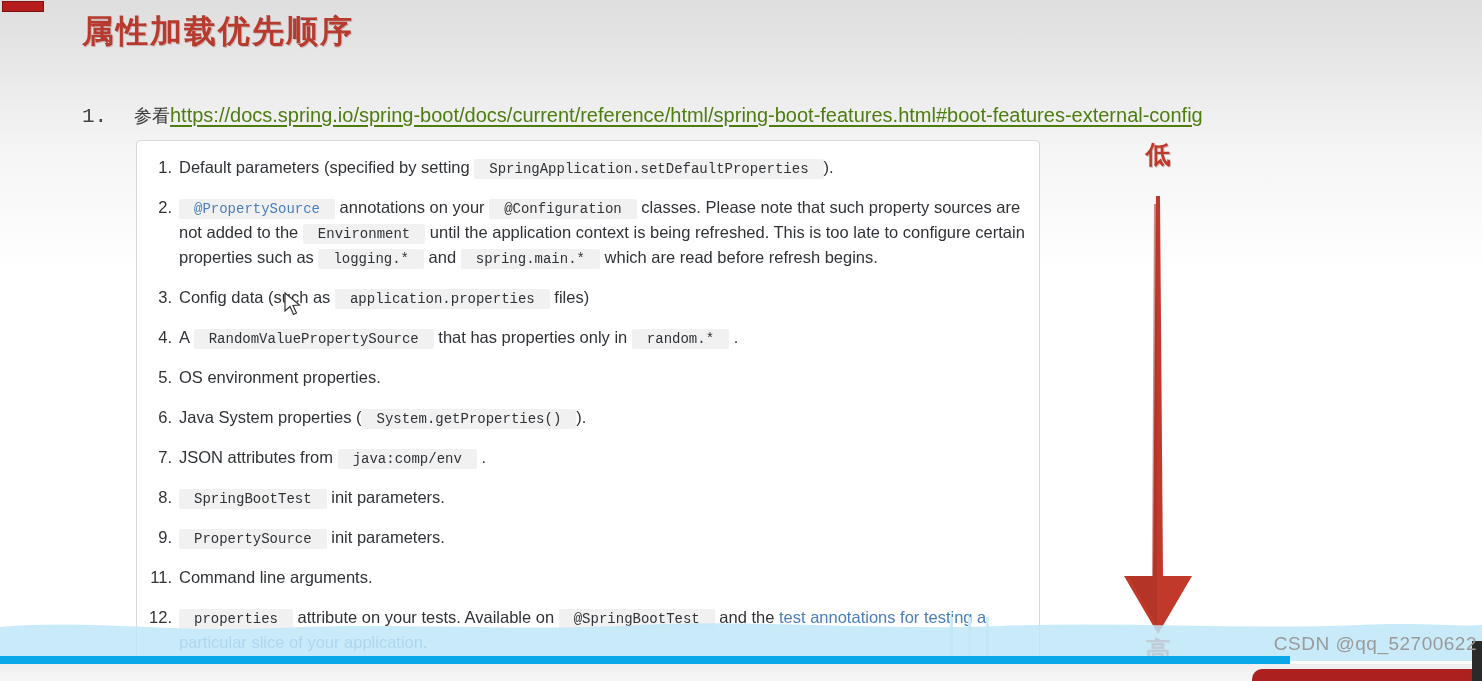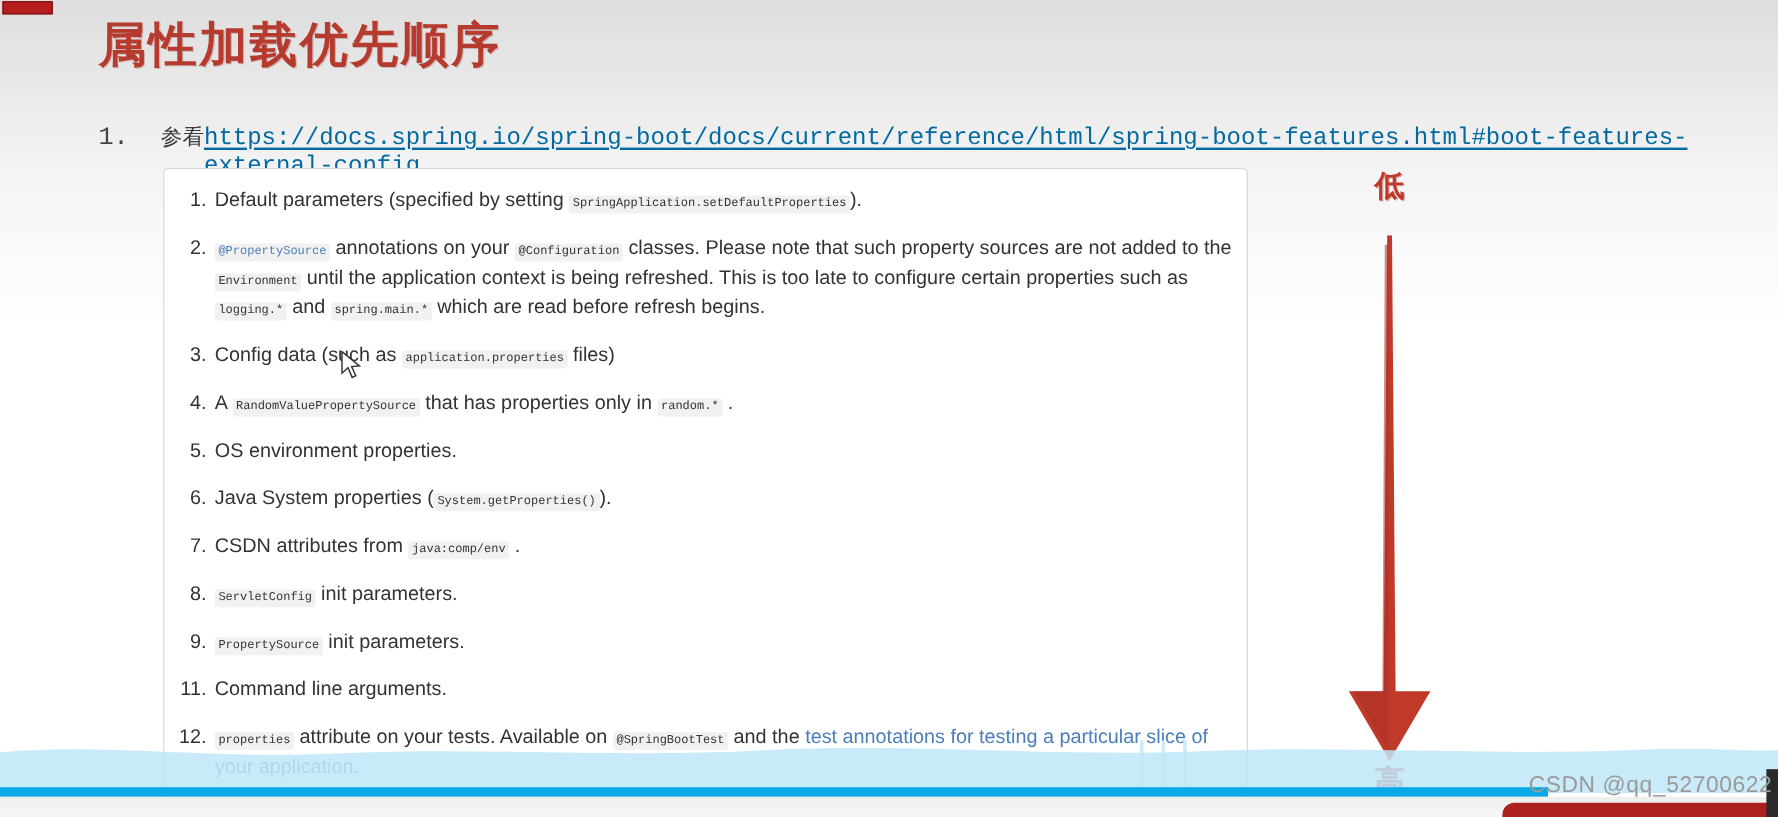--- a/index.html
+++ b/index.html
@@ -12,37 +12,37 @@
 
   
   .corner-marker{
     position:absolute; left:2px; top:1px; width:42px; height:11px;
     background:#b51d1d; border:1px solid #7e1111;
   }
 
   
   .slide-title{
     position:absolute; left:82px; top:10px;
-    font-size:40px; font-weight:bold; color:#b63a2e;
+    font-size:32px; font-weight:bold; color:#b63a2e;
     letter-spacing:2px;
     text-shadow:1px 1px 0 rgba(120,40,30,.25);
     white-space:nowrap;
   }
 
   
   .outer-item{
     position:absolute; left:82px; top:92px; width:1360px;
     display:flex; align-items:baseline; gap:0;
     font-size:22px; color:#3b3b3b;
   }
   .outer-num{ width:52px; flex:0 0 52px; font-family:"Liberation Mono", monospace; font-size:21px; color:#444;}
   .outer-text{ font-size:18px; color:#3b3b3b; white-space:nowrap; }
   .doc-link{
-    font-family:Liberation Mono, monospace;
-    font-size:20px; color:#0369a1; text-decoration:underline;
+    font-family:Liberation Sans, sans-serif;
+    font-size:20px; color:#4d7c0f; text-decoration:underline;
     text-underline-offset:3px;
     margin-top:12px;
   }
 
   
   .content-card{
     position:absolute; left:136px; top:140px; width:904px; height:541px;
     background:#ffffff; border:1px solid #d8d8d8; border-top-left-radius:4px;
     border-top-right-radius:4px; overflow:hidden;
   }
@@ -52,22 +52,22 @@
     font-size:16.5px; line-height:1.5; color:#2f3337;
     margin-bottom:15px;
   }
   .oitem .num{
     flex:0 0 30px; text-align:right; padding-right:7px;
     color:#2f3337; font-size:16.5px;
   }
   .oitem .body{ flex:1; }
   code.ic{
     font-family:"Liberation Mono", monospace;
-    font-size:10px; background:#f1f1f1; color:#2f3337;
-    padding:2px 3px; border-radius:2px; white-space:nowrap;
+    font-size:14px; background:#f1f1f1; color:#2f3337;
+    padding:2px 15px; border-radius:2px; white-space:nowrap;
   }
   code.ic.link{ color:#4a7ebb;margin-top:28px; }
   a.tlink{ color:#4a7ebb; text-decoration:none; }
 
   
   .arrow-col{ position:absolute; left:1098px; top:138px; width:120px; height:540px; }
   .lbl-low, .lbl-high{
     position:absolute; left:0; width:120px; text-align:center;
     font-size:25px; font-weight:bold; color:#c0392b;
     text-shadow:1px 1px 0 rgba(120,40,30,.3);
@@ -90,21 +90,21 @@
     position:absolute; left:0; bottom:17px; width:1290px; height:8px;
     background:#0aa8e8;
   }
 
   
   .bottom-strip{
     position:absolute; left:0; bottom:0; width:1482px; height:17px;
     background:linear-gradient(to bottom, #eeeeee, #f6f6f6);
   }
   .watermark{
-    position:absolute; right:5px; bottom:15px;
+    position:absolute; right:5px; bottom:26px;
     font-size:19px; color:#9a9a9a; letter-spacing:.5px;
     white-space:nowrap;
   }
   .red-tab{
     position:absolute; right:0px; bottom:-6px; width:230px; height:18px;
     background:#ad2020; border-top-left-radius:10px;
   }
   .dark-edge{
     position:absolute; right:0; bottom:0; width:10px; height:40px; background:#2a2a2a;
   }
@@ -146,25 +146,25 @@
       <li class="oitem">
         <span class="num">5.</span>
         <span class="body"><span>OS environment properties.</span></span>
       </li>
       <li class="oitem">
         <span class="num">6.</span>
         <span class="body"><span>Java System properties (</span><code class="ic">System.getProperties()</code><span>).</span></span>
       </li>
       <li class="oitem">
         <span class="num">7.</span>
-        <span class="body"><span>CSDN attributes from </span><code class="ic">java:comp/env</code><span> .</span></span>
+        <span class="body"><span>JSON attributes from </span><code class="ic">java:comp/env</code><span> .</span></span>
       </li>
       <li class="oitem">
         <span class="num">8.</span>
-        <span class="body"><code class="ic">ServletConfig</code><span> init parameters.</span></span>
+        <span class="body"><code class="ic">SpringBootTest</code><span> init parameters.</span></span>
       </li>
       <li class="oitem">
         <span class="num">9.</span>
         <span class="body"><code class="ic">PropertySource</code><span> init parameters.</span></span>
       </li>
       <li class="oitem">
         <span class="num">11.</span>
         <span class="body"><span>Command line arguments.</span></span>
       </li>
       <li class="oitem">

